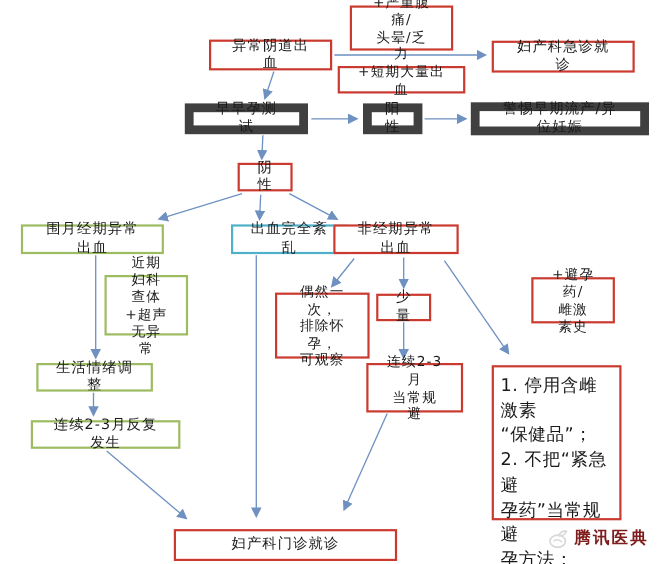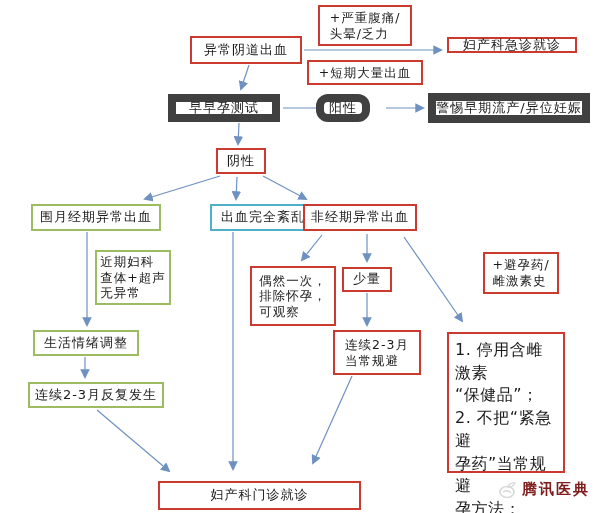--- a/index.html
+++ b/index.html
@@ -4,23 +4,23 @@
 <style>
   html,body{margin:0;padding:0;background:#fff;}
   #canvas{
     position:relative;width:600px;height:513px;background:#ffffff;
     font-family:"DejaVu Sans","Liberation Sans",sans-serif;
     color:#1a1a1a;overflow:hidden;
   }
   .box{
     position:absolute;box-sizing:border-box;background:#ffffff;
     display:flex;align-items:center;justify-content:center;
-    white-space:pre-line;
+    text-align:center;white-space:pre-line;
     font-size:13px;line-height:1.25;letter-spacing:1px;
-    padding:2px 0;z-index:2;
+    padding:2px 16px;z-index:2;
   }
   .red{border:2px solid #cb3a2f;}
   .orange{border:8px solid #404040;}
   .green{border:2px solid #9dbb61;}
   .blue{border:2px solid #4fb0c9;}
   .advice{
     align-items:flex-start;justify-content:flex-start;text-align:left;
     font-size:16px;line-height:1.42;letter-spacing:0.5px;padding:5px 6px;
   }
   .small-label{font-size:12.5px;}
@@ -58,30 +58,30 @@
     <line x1="322" y1="235" x2="302" y2="260" stroke="#6e91c2" stroke-width="1.2" marker-end="url(#ah)"></line>
     <line x1="367" y1="234" x2="367" y2="261" stroke="#6e91c2" stroke-width="1.2" marker-end="url(#ah)"></line>
     <line x1="404" y1="237" x2="462" y2="321" stroke="#6e91c2" stroke-width="1.2" marker-end="url(#ah)"></line>
     <line x1="367" y1="293" x2="367" y2="325" stroke="#6e91c2" stroke-width="1.2" marker-end="url(#ah)"></line>
     <line x1="352" y1="376" x2="313" y2="463" stroke="#6e91c2" stroke-width="1.2" marker-end="url(#ah)"></line>
   </svg>
 
   <div class="box red" style="left:190px;top:36px;width:112px;height:28px;">异常阴道出血</div>
   <div class="box red small-label" style="left:318px;top:5px;width:94px;height:41px;">+严重腹痛/
 头晕/乏力</div>
-  <div class="box red" style="left:447px;top:37px;width:130px;height:16px;">妇产科急诊就诊</div>
+  <div class="box red" style="left:447px;top:37px;width:130px;height:29px;">妇产科急诊就诊</div>
   <div class="box red small-label" style="left:307px;top:60px;width:116px;height:25px;">+短期大量出血</div>
 
   <div class="box orange" style="left:168px;top:94px;width:112px;height:28px;">早早孕测试</div>
-  <div class="box orange" style="left:316px;top:94px;width:54px;height:28px;border-radius:12px;">阳性</div>
+  <div class="box orange" style="left:330px;top:94px;width:54px;height:28px;">阳性</div>
   <div class="box orange" style="left:428px;top:93px;width:162px;height:30px;">警惕早期流产/异位妊娠</div>
 
   <div class="box red" style="left:216px;top:148px;width:50px;height:26px;">阴性</div>
 
-  <div class="box green" style="left:31px;top:204px;width:130px;height:27px;">围月经期异常出血</div>
+  <div class="box green" style="left:19px;top:204px;width:130px;height:27px;">围月经期异常出血</div>
   <div class="box blue" style="left:182px;top:204px;width:106px;height:27px;margin-left:28px;">出血完全紊乱</div>
   <div class="box red" style="left:303px;top:204px;width:114px;height:27px;">非经期异常出血</div>
 
   <div class="box green small-label" style="left:95px;top:250px;width:76px;height:55px;">近期妇科
 查体+超声
 无异常</div>
   <div class="box red small-label" style="left:250px;top:266px;width:86px;height:60px;">偶然一次，
 排除怀孕，
 可观察</div>
   <div class="box red" style="left:342px;top:267px;width:50px;height:25px;">少量</div>

